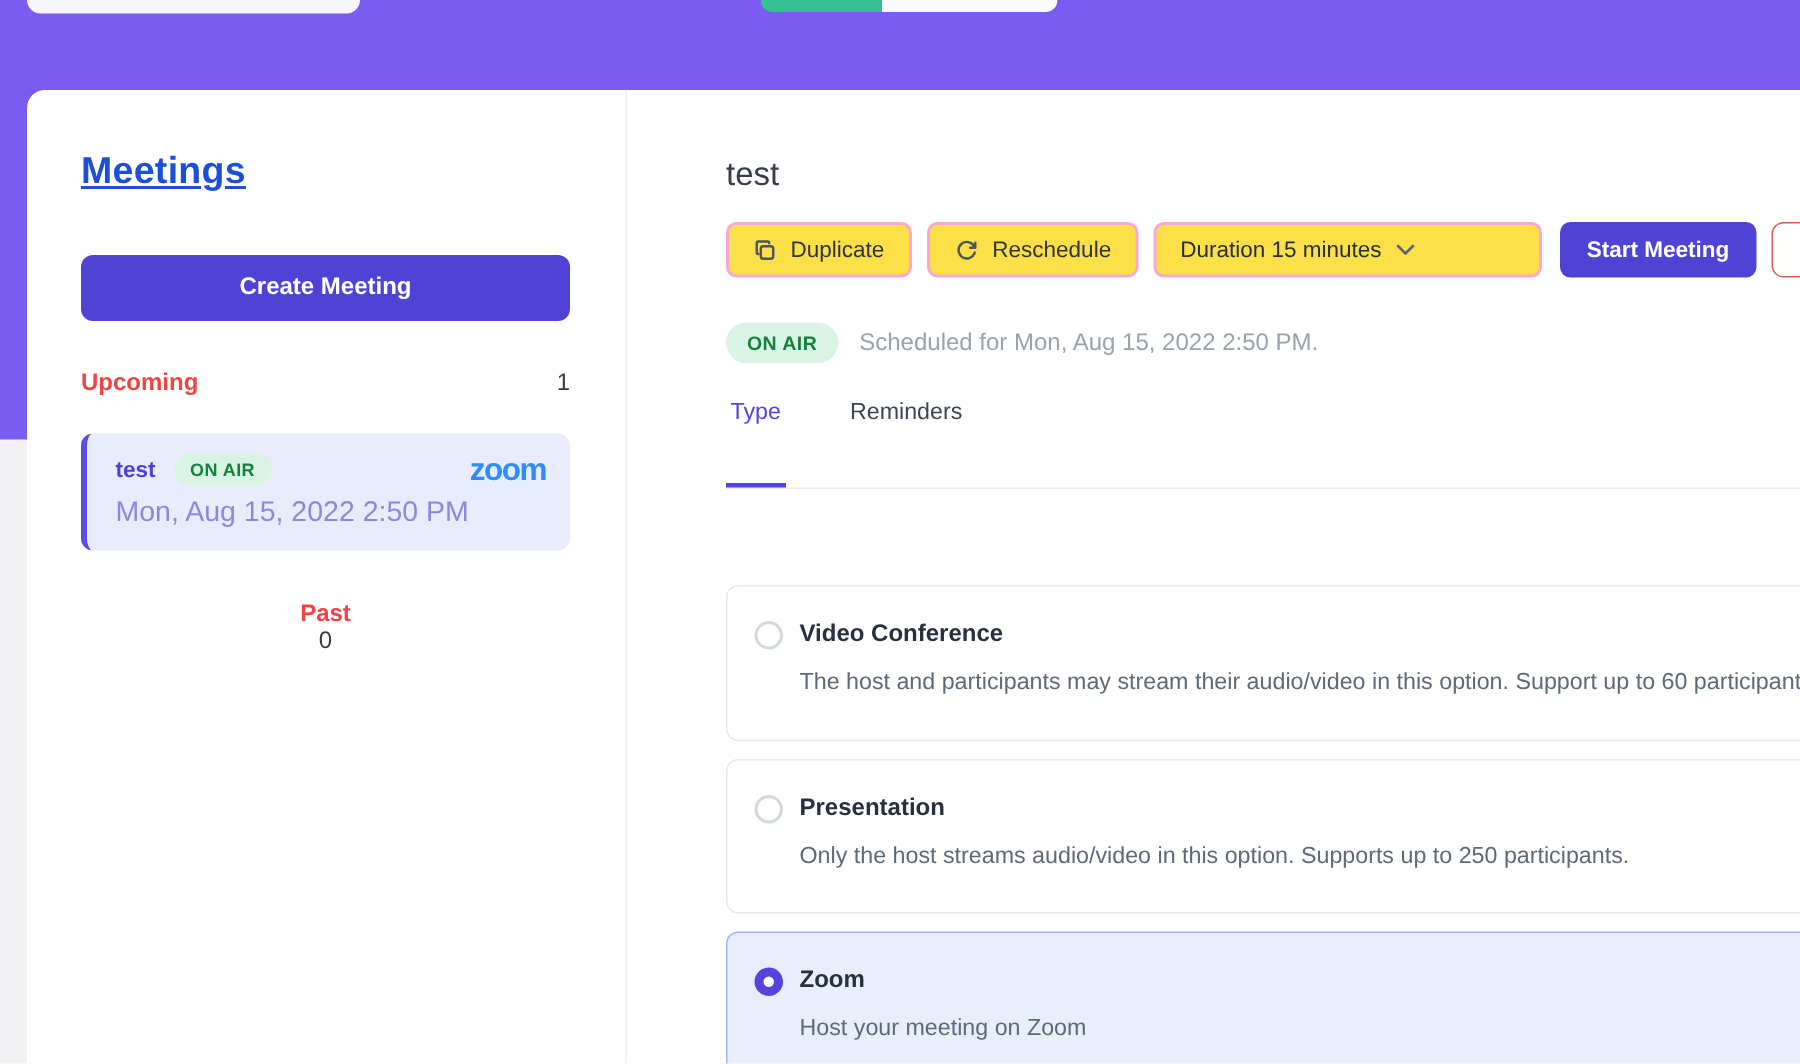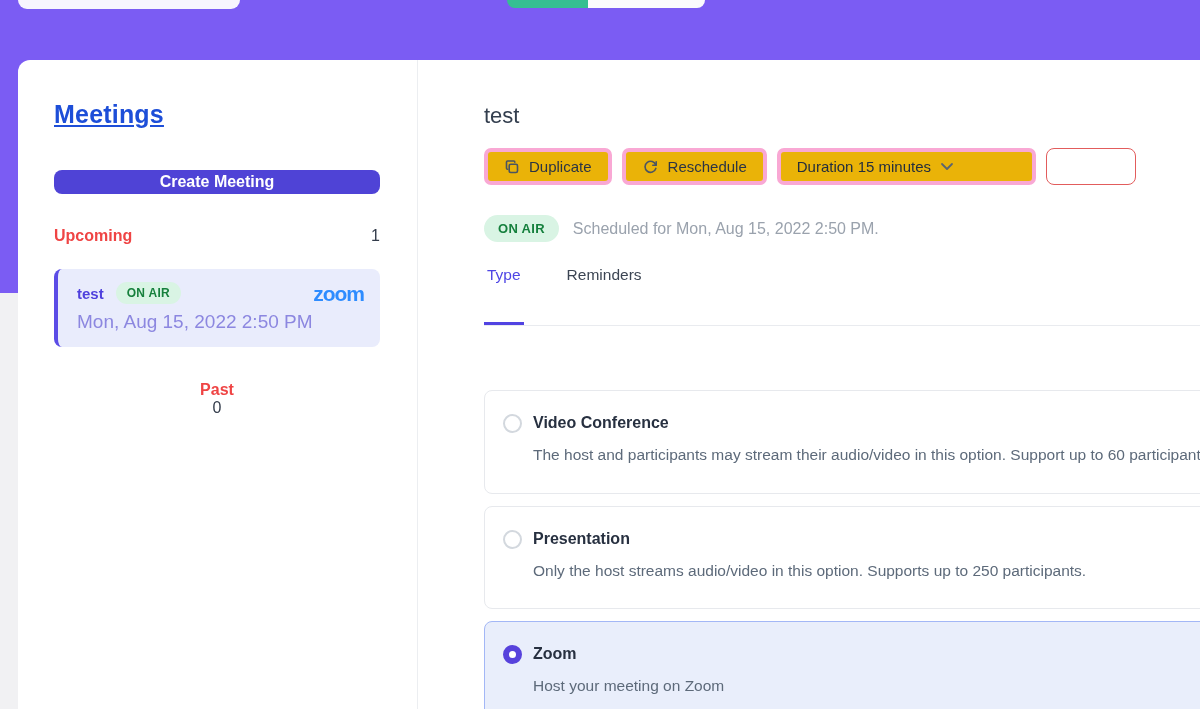--- a/index.html
+++ b/index.html
@@ -32,21 +32,21 @@
   }
 
   
   .sidebar {
     width:400px; flex-shrink:0;
     border-right:1px solid #eceef1;
     padding:40px 37px 0 36px;
   }
   .sidebar-title { font-size:25px; font-weight:700; color:#1d4ed8; letter-spacing:.2px;text-decoration:underline; }
   .create-btn {
-    margin-top:41px; width:100%; height:24px;
+    margin-top:41px; width:100%; height:44px;
     background:#4f43d6; color:#ffffff; border:none; border-radius:8px;
     font-family:inherit; font-size:16px; font-weight:700; cursor:pointer;
     display:flex; align-items:center; justify-content:center;
   }
   .section-row {
     margin-top:33px; display:flex; justify-content:space-between; align-items:center;
   }
   .section-label { font-size:16px; font-weight:700; color:#ef4444; }
   .section-count { font-size:16px; color:#333c4b; }
   .meeting-item {
@@ -67,21 +67,21 @@
   .meeting-date { margin-top:7px; font-size:19px; color:#8c87e0; }
   .past-row { margin-top:34px;flex-direction:column; }
 
   
   .main { flex:1; padding:43px 0 0 66px; min-width:0; }
   .page-title { font-size:22px; font-weight:500; color:#333e4e; }
 
   .toolbar { margin-top:19px; display:flex; align-items:center; gap:10px; white-space:nowrap; }
   .btn {
     height:37px; display:flex; align-items:center; gap:9px;
-    background:#eab308; border:4px solid #f9a8d4; border-radius:7px;
+    background:#fde047; border:2px solid #f9a8d4; border-radius:7px;
     padding:0 16px; font-family:inherit; font-size:15px; font-weight:500;
     color:#2b3444; cursor:pointer; flex-shrink:0;
   }
   .btn svg { display:block; }
   .select-btn { width:259px; justify-content:flex-start; padding:0 14px 0 16px; font-weight:400; color:#242e3d; }
   .primary-btn {
     height:37px; background:#4f43d6; border:none; border-radius:7px;
     padding:0 18px; font-family:inherit; font-size:15px; font-weight:700;
     color:#ffffff; cursor:pointer; flex-shrink:0; margin-left:2px;
   }
@@ -186,20 +186,21 @@
 
       <button class="btn select-btn">
         <span>Duration 15 minutes</span>
         <span>
           <svg width="14" height="9" viewBox="0 0 14 9">
               <polyline class="chev" points="2,2 7,7 12,2"></polyline>
             </svg>
         </span>
       </button>
 
+      <button class="primary-btn">Start Meeting</button>
 
       <button class="danger-btn"></button>
     </div>
 
     <div class="status-row">
       <span class="onair-badge">ON AIR</span>
       <span class="scheduled-text">Scheduled for Mon, Aug 15, 2022 2:50 PM.</span>
     </div>
 
     <div class="tabs">

